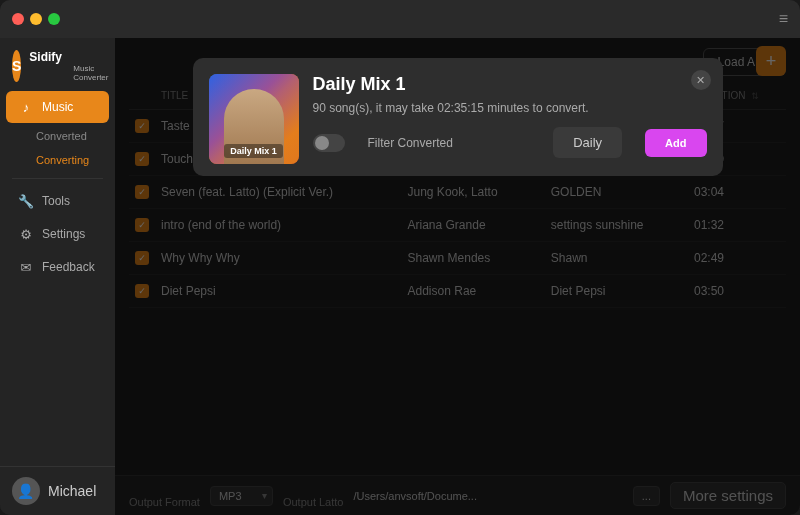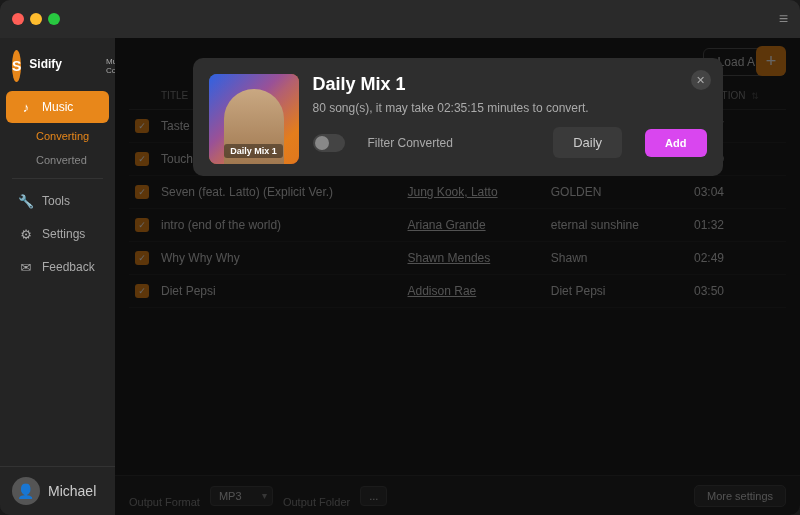--- a/index.html
+++ b/index.html
@@ -79,21 +79,21 @@
       border-radius: 50%;
       display: flex;
       align-items: center;
       justify-content: center;
       font-size: 14px;
       color: white;
       font-weight: bold;
     }
     .logo-text {
       display: flex;
-      flex-direction: row;
+      flex-direction: column;
     }
     .logo-title {
       font-size: 12px;
       font-weight: 600;
       color: #fff;
     }
     .logo-subtitle {
       font-size: 8px;
       color: #aaa;
       margin-left: 44px;
@@ -335,21 +335,21 @@
       padding: 8px 6px;
       text-align: left;
       font-size: 10px;
       color: #888;
       font-weight: 500;
       border-bottom: 1px solid #333;
       text-transform: uppercase;
     }
     .col-check { width: 30px; }
     .col-title { width: 38%; }
-    .col-artist { width: 22%; text-decoration: underline; }
+    .col-artist { width: 22%; }
     .col-album { width: 22%; }
     .col-duration { width: 15%; }
     .sort-icon {
       display: inline-block;
       margin-left: 3px;
       opacity: 0.5;
       font-size: 9px;
     }
     .song-table tbody tr {
       border-bottom: 1px solid #2a2a2a;
@@ -426,21 +426,21 @@
       border-radius: 4px;
       font-size: 11px;
       cursor: pointer;
     }
     .more-settings-btn {
       background: #333;
       border: 1px solid #444;
       color: #ccc;
       padding: 4px 12px;
       border-radius: 5px;
-      font-size: 11px;
+      font-size: 15px;
       cursor: pointer;
       margin-left: auto;
     }
     .add-btn-orange {
       width: 30px;
       height: 30px;
       background: #e8871a;
       border-radius: 6px;
       display: flex;
       align-items: center;
@@ -481,25 +481,25 @@
           <span class="logo-title">Sidify</span>
           <span class="logo-subtitle">Music Converter</span>
         </div>
       </div>
 
       <div class="sidebar-nav">
         <div class="sidebar-item active">
           <span class="icon">♪</span>
           <span>Music</span>
         </div>
+        <div class="sidebar-sub-item">
+          <span>Converted</span>
+        </div>
         <div class="sidebar-sub-item active">
           <span>Converting</span>
-        </div>
-        <div class="sidebar-sub-item">
-          <span>Converted</span>
         </div>
         <div class="sidebar-divider"></div>
         <div class="sidebar-item">
           <span class="icon">🔧</span>
           <span>Tools</span>
         </div>
         <div class="sidebar-item">
           <span class="icon">⚙</span>
           <span>Settings</span>
         </div>
@@ -572,21 +572,21 @@
     <td class="col-artist">Jung Kook, Latto</td>
     <td class="col-album">GOLDEN</td>
     <td class="col-duration">03:04</td>
   </tr>
               <tr>
     <td class="col-check">
                   <div class="checkbox">✓</div>
                 </td>
     <td class="col-title">intro (end of the world)</td>
     <td class="col-artist">Ariana Grande</td>
-    <td class="col-album">eternal sunshine</td>
+    <td class="col-album">settings sunshine</td>
     <td class="col-duration">01:32</td>
   </tr>
               <tr>
     <td class="col-check">
                   <div class="checkbox">✓</div>
                 </td>
     <td class="col-title">Why Why Why</td>
     <td class="col-artist">Shawn Mendes</td>
     <td class="col-album">Shawn</td>
     <td class="col-duration">02:49</td>
@@ -607,21 +607,21 @@
       <div class="overlay">
         <div class="dialog">
           <div class="dialog-header">
             <div class="album-art">
               <div class="album-art-bg"></div>
               <div class="album-person"></div>
               <span class="album-label">Daily Mix 1</span>
             </div>
             <div class="dialog-info">
               <div class="dialog-title">Daily Mix 1</div>
-              <div class="dialog-subtitle">80 song(s), it may take 02:35:15 minutes to convert.</div>
+              <div class="dialog-subtitle">90 song(s), it may take 02:35:15 minutes to convert.</div>
               <div class="dialog-filter-row">
                 <div class="toggle-switch"></div>
                 <span class="filter-label">Filter Converted</span>
                 <div style="flex:1"></div>
                 <button class="btn-cancel">Daily</button>
                 <button class="btn-add">Add</button>
               </div>
             </div>
             <div class="dialog-close">✕</div>
           </div>
@@ -631,19 +631,20 @@
       <div class="bottom-bar">
         <span class="bottom-label">Output Format</span>
         <div class="format-wrapper">
           <select class="format-select">
             <option>MP3</option>
             <option>AAC</option>
             <option>FLAC</option>
             <option>WAV</option>
           </select>
         </div>
-        <span class="bottom-label">Output Folder</span>
+        <span class="bottom-label">Output Latto</span>
+        <span class="folder-path">/Users/anvsoft/Docume...</span>
         <button class="folder-dots">...</button>
         <button class="more-settings-btn">More settings</button>
       </div>
     </div>
   </div>
 </div>
 
 </body></html>

